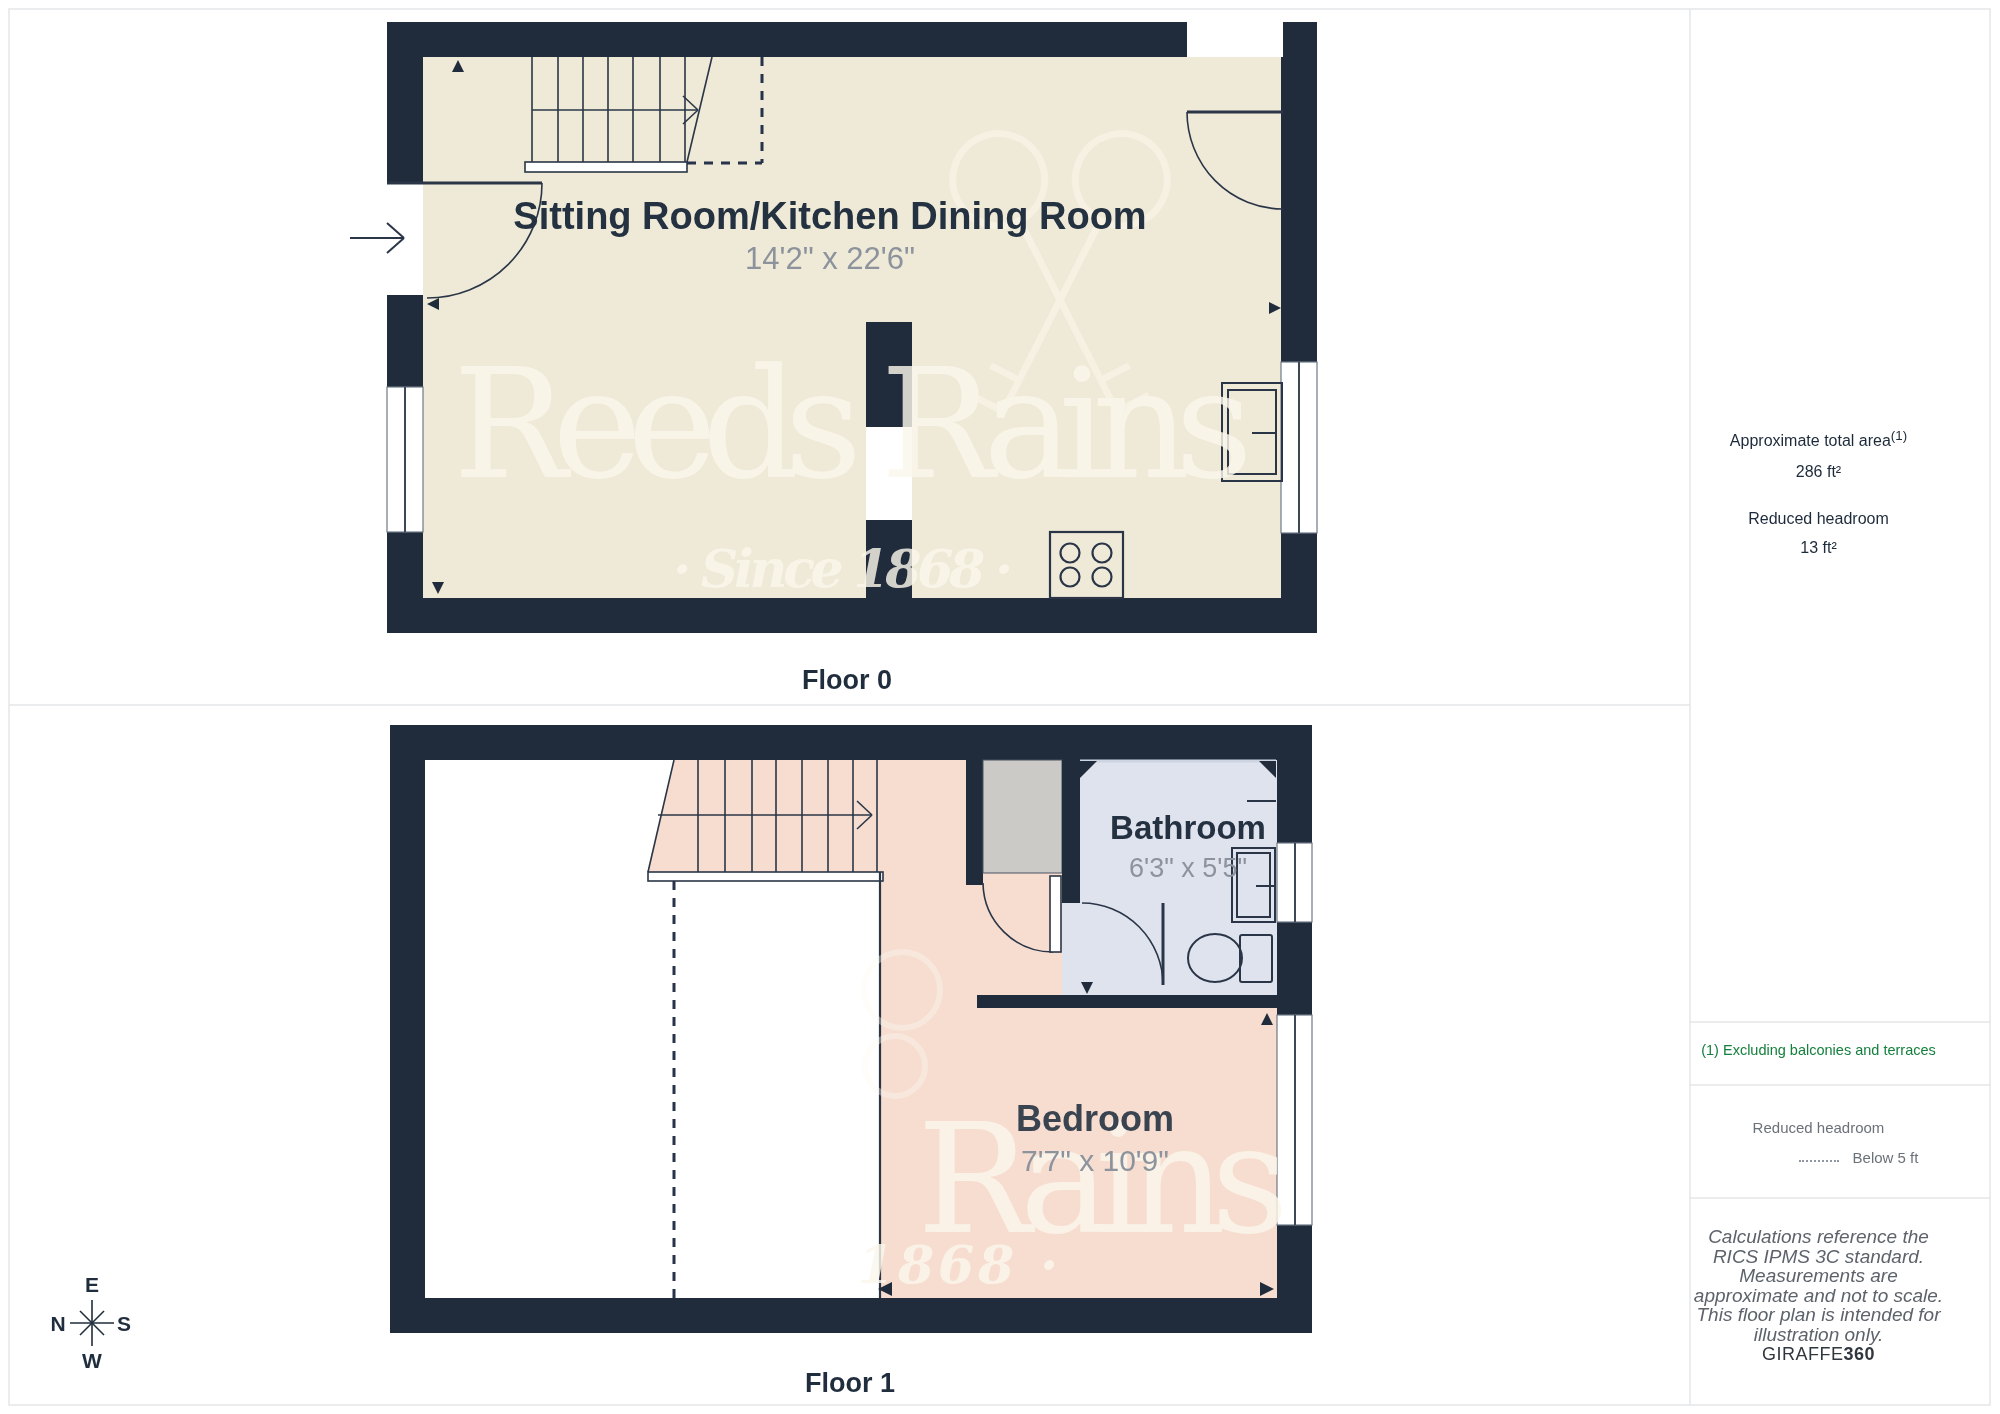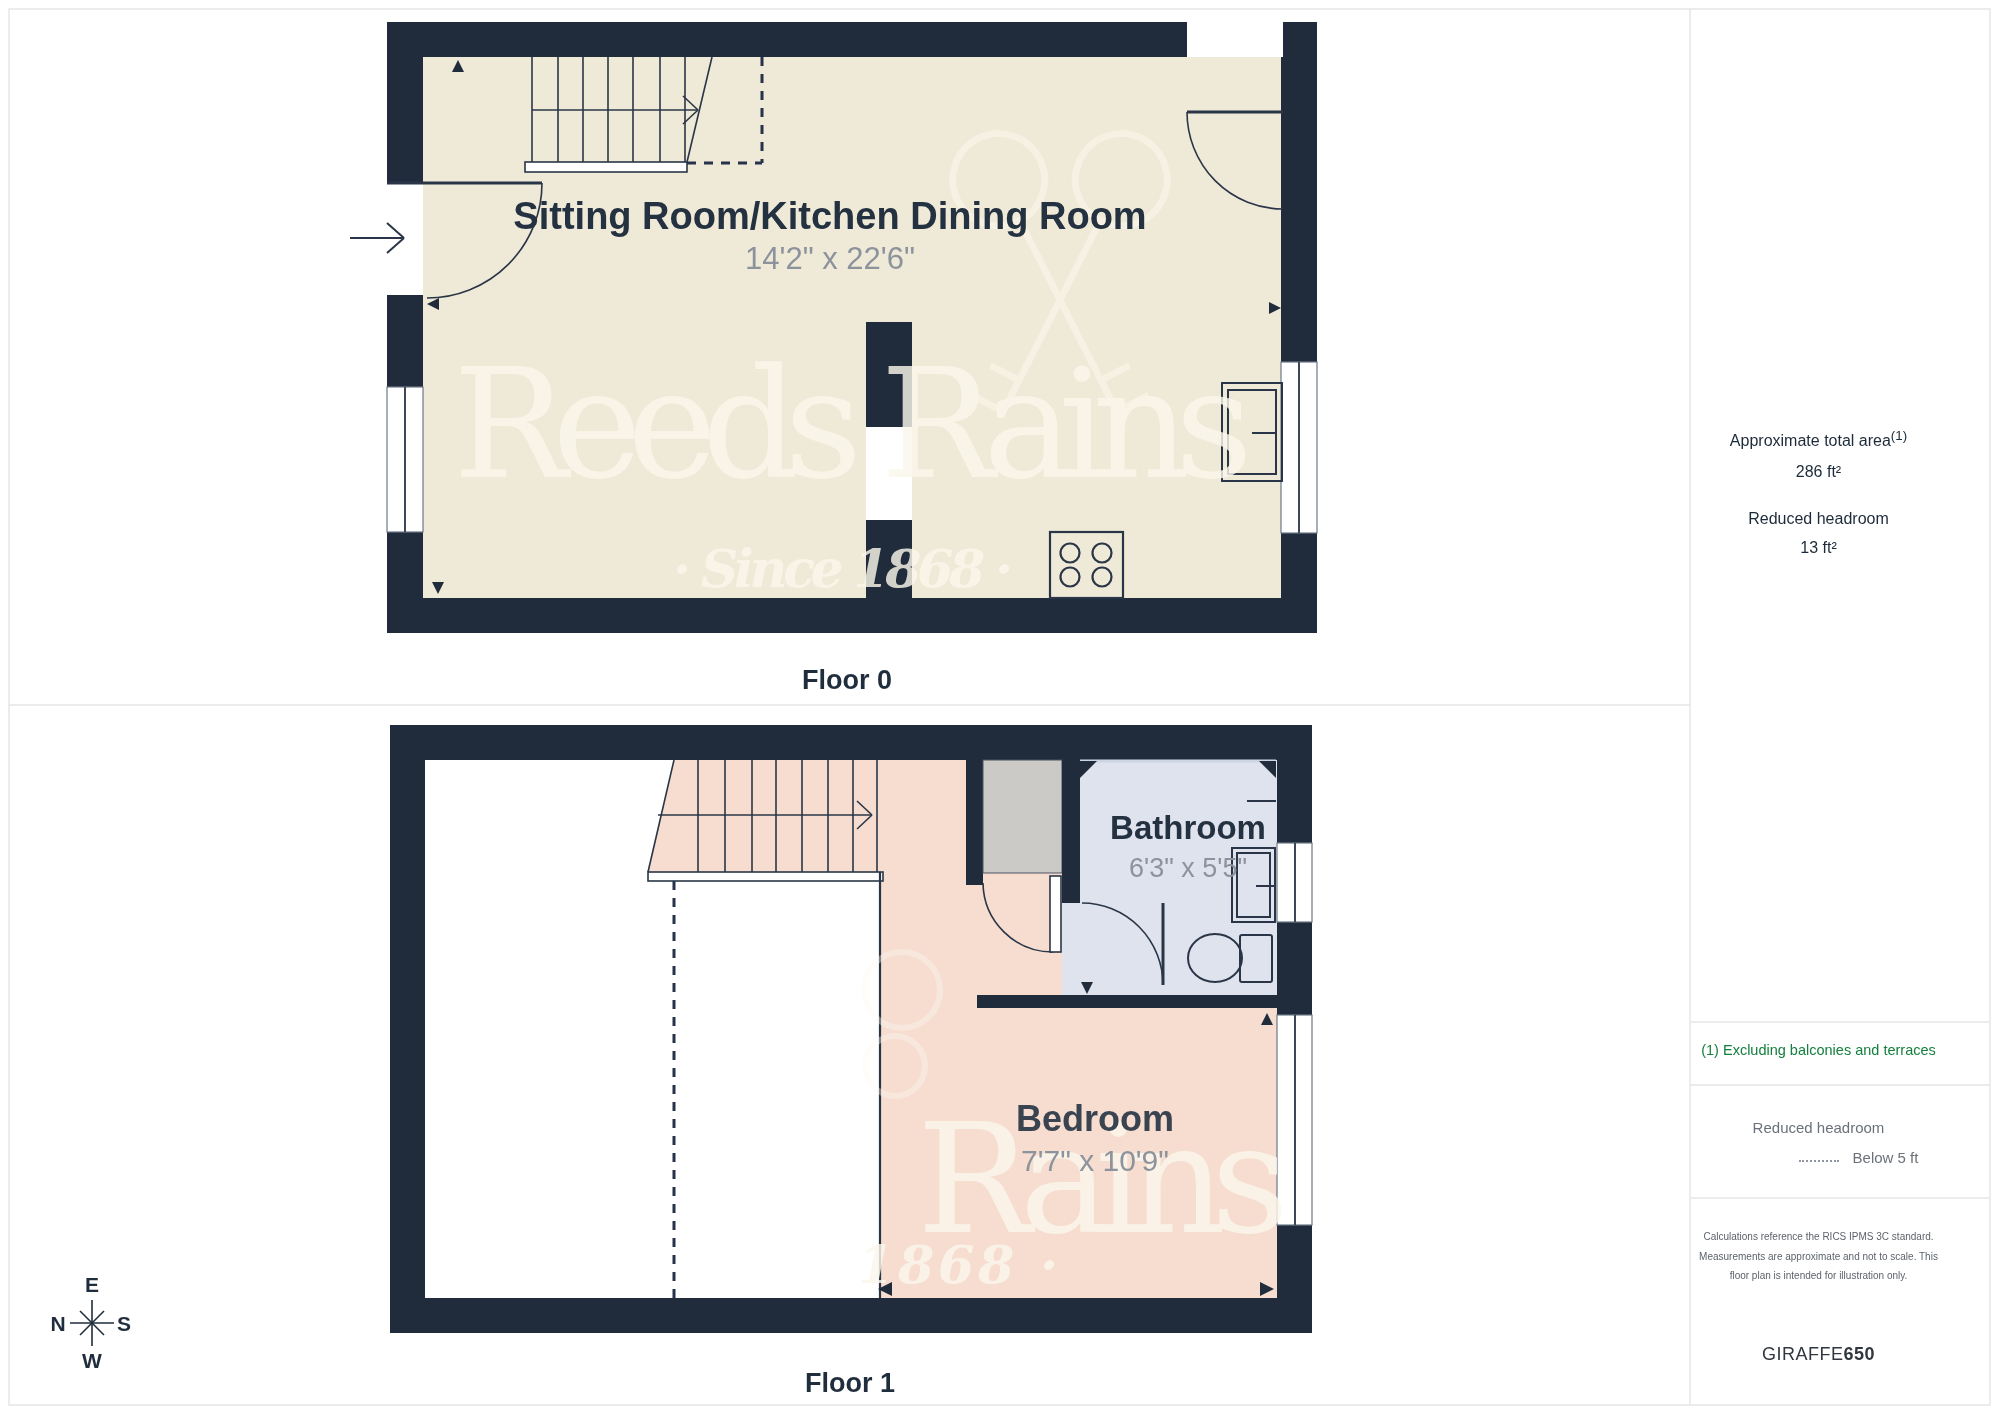--- a/index.html
+++ b/index.html
@@ -5,21 +5,21 @@
   html,body{margin:0;padding:0;background:#ffffff;}
   #page{position:relative;width:2000px;height:1414px;background:#ffffff;overflow:hidden;
         font-family:"Liberation Sans", sans-serif;}
   #plan-svg{position:absolute;left:0;top:0;}
   .side{position:absolute;left:1691px;width:255px;text-align:center;color:#1d2a3a;}
   .note{font-size:14.5px;color:#15803d;}
   .legend-label{font-size:15px;color:#6b7179;}
   .legend-row{font-size:15px;color:#6b7179;}
   .dotted-swatch{display:inline-block;width:40px;height:4px;border-bottom:2px dotted #8f969f;
                  margin-right:14px;vertical-align:middle;}
-  .para{font-size:10px;line-height:19.5px;color:#5d636b;width:250px;margin:0 auto;}
+  .para{font-size:19px;line-height:19.5px;color:#5d636b;width:250px;margin:0 auto;font-style:italic;}
   .giraffe{font-size:18px;color:#31373f;letter-spacing:.5px;}
   .giraffe b{font-weight:bold;}
 </style>
 </head>
 <body>
 
 <div id="page">
 
 <svg id="plan-svg" width="2000" height="1414" viewBox="0 0 2000 1414">
 
@@ -249,16 +249,16 @@
 
   <div class="side legend-label" style="top:1119px;">Reduced headroom</div>
   <div class="side legend-row" style="top:1149px;padding-left:40px;">
     <span class="dotted-swatch"></span><span>Below 5 ft</span>
   </div>
 
   <div class="side" style="top:1227px;">
     <div class="para">Calculations reference the RICS IPMS 3C standard. Measurements are approximate and not to scale. This floor plan is intended for illustration only.</div>
   </div>
   <div class="side giraffe" style="top:1344px;">
-    <span>GIRAFFE</span><b>650</b>
+    <span>GIRAFFE</span><b>360</b>
   </div>
 
 </div>
 
 </body></html>

